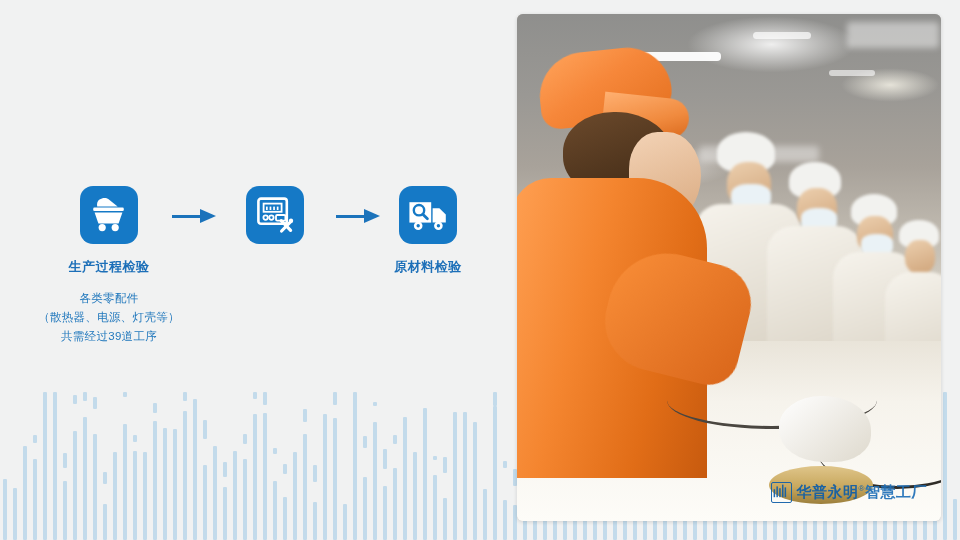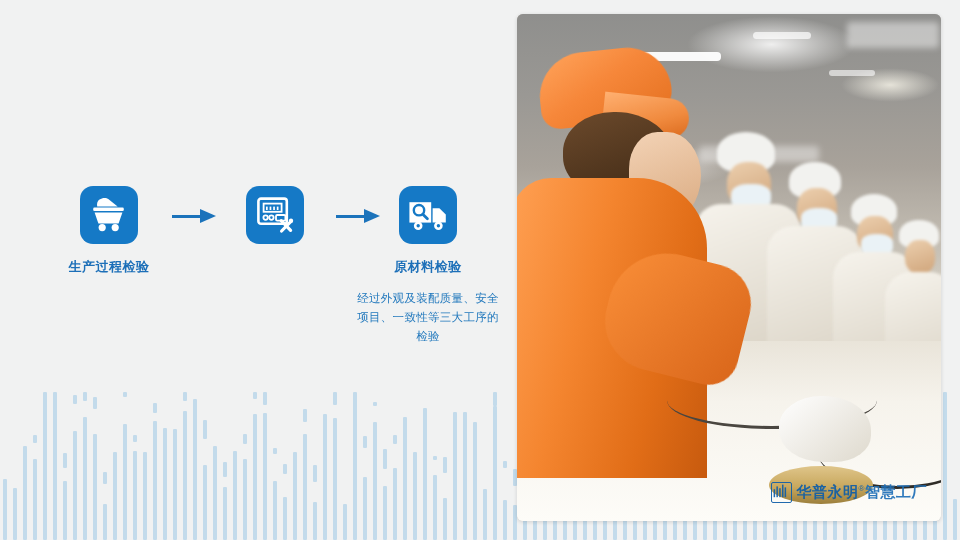--- a/index.html
+++ b/index.html
@@ -496,20 +496,25 @@
       <div class="step-icon">
         <svg width="40" height="36" viewBox="0 0 40 36" aria-hidden="true">
           <path fill="#ffffff" d="M10.5 2.6 C13.2 0.6 17 0.2 19.6 2.2 L28.6 9.4 L8.2 9.4 C7.6 6.8 8.4 4.2 10.5 2.6 Z"></path>
           <rect x="4.2" y="10.6" width="30.6" height="3.4" rx="1.3" fill="#ffffff"></rect>
           <path fill="#ffffff" d="M5.6 15.6 H33.4 L29.6 26.4 H9.4 Z"></path>
           <circle cx="13.2" cy="30.6" r="3.6" fill="#ffffff"></circle>
           <circle cx="26.2" cy="30.6" r="3.6" fill="#ffffff"></circle>
         </svg>
       </div>
       <div class="step-title">生产过程检验</div>
+      <div class="step-desc">
+        <div>各类零配件</div>
+        <div>（散热器、电源、灯壳等）</div>
+        <div>共需经过39道工序</div>
+      </div>
     </div>
 
     <div class="arrow" style="left:172px;">
       <div class="shaft"></div>
         <div class="head"></div>
     </div>
 
     <div class="step" style="left:190px;">
       <div class="step-icon">
         <svg width="40" height="38" viewBox="0 0 40 38" aria-hidden="true">
@@ -543,23 +548,20 @@
           <path fill="#ffffff" d="M25.6 10.2 H32.4 L38.8 16.4 V24.6 H25.6 Z"></path>
           <circle cx="11.2" cy="27.8" r="4.3" fill="#ffffff"></circle>
           <circle cx="31.4" cy="27.8" r="4.3" fill="#ffffff"></circle>
           <circle cx="11.2" cy="27.8" r="1.7" fill="#1579c6"></circle>
           <circle cx="31.4" cy="27.8" r="1.7" fill="#1579c6"></circle>
           <circle cx="12" cy="12.2" r="5.2" fill="none" stroke="#1579c6" stroke-width="2.4"></circle>
           <path d="M15.8 16.2 L20.4 20.8" stroke="#1579c6" stroke-width="2.8" stroke-linecap="round"></path>
         </svg>
       </div>
       <div class="step-title">原材料检验</div>
-      <div class="step-desc wrap" style="padding:0 12px;">
-        <div>经过外观及装配质量、安全项目、一致性等三大工序的检验</div>
-      </div>
     </div>
   </div>
 
   <div id="photo-card">
     <div id="photo-art">
       <div class="ceiling-strip" style="left:108px; top:38px; width:96px; height:9px;"></div>
       <div class="ceiling-strip" style="left:236px; top:18px; width:58px; height:7px; opacity:0.7;"></div>
       <div class="ceiling-strip" style="left:312px; top:56px; width:46px; height:6px; opacity:0.6;"></div>
       <div class="ceiling-strip" style="left:330px; top:8px; width:92px; height:26px; opacity:0.45; filter:blur(3px);"></div>
       <div class="ceiling-strip" style="left:182px; top:132px; width:120px; height:16px; opacity:0.4; filter:blur(3px);"></div>

